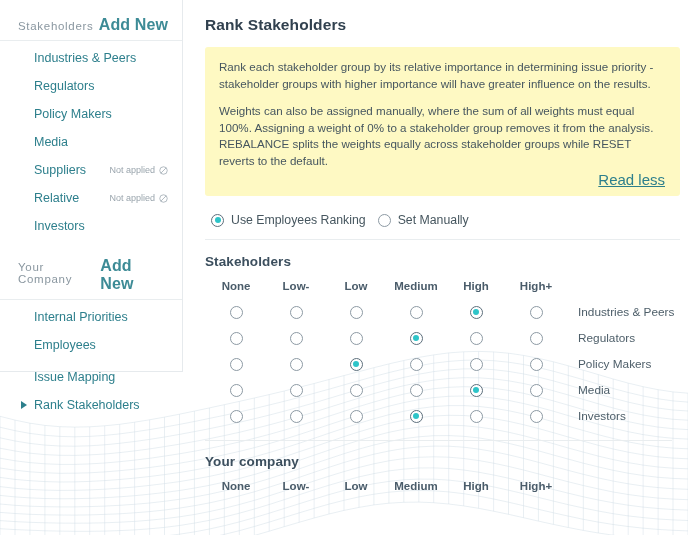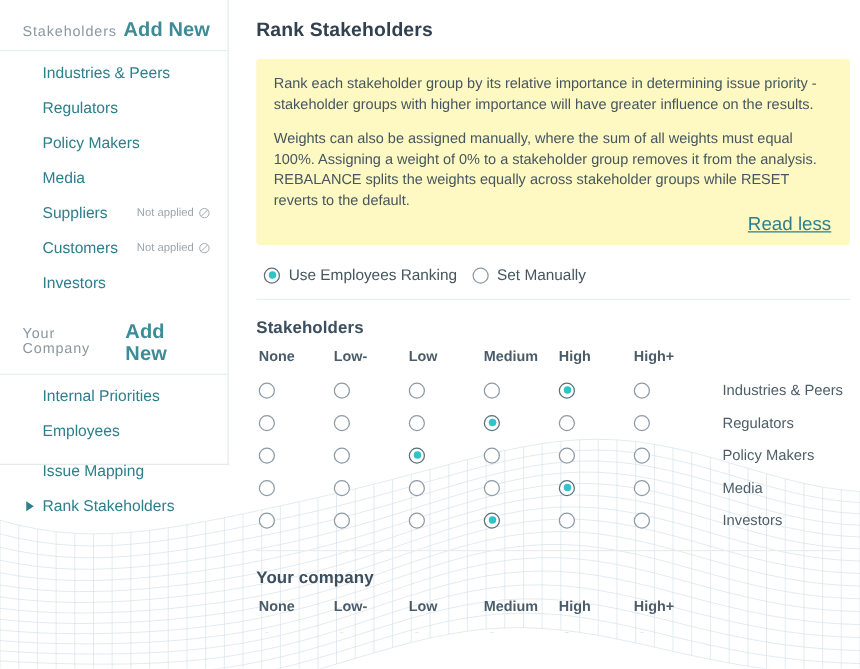--- a/index.html
+++ b/index.html
@@ -229,21 +229,21 @@
   }
 
   .grid-head {
     margin-bottom: 7px;
   }
 
   .col-cell {
     width: 60px;
     flex: 0 0 60px;
     display: flex;
-    justify-content: flex-start;
+    justify-content: center;
     padding-left: 2px;
   }
 
   .col-head-label {
     font-size: 11.5px;
     font-weight: 700;
     color: #4a5c6a;
     white-space: nowrap;
   }
 
@@ -297,21 +297,21 @@
           <span class="side-item-label">Suppliers</span>
           <span class="side-item-meta">
             <span>Not applied</span>
             <svg class="ban-icon" width="9" height="9" viewBox="0 0 12 12">
               <circle cx="6" cy="6" r="5" fill="none" stroke="#9aa5ad" stroke-width="1"></circle>
               <line x1="2.6" y1="9.4" x2="9.4" y2="2.6" stroke="#9aa5ad" stroke-width="1"></line>
             </svg>
           </span>
         </div>
         <div class="side-item">
-          <span class="side-item-label">Customers</span>
+          <span class="side-item-label">Relative</span>
           <span class="side-item-meta">
             <span>Not applied</span>
             <svg class="ban-icon" width="9" height="9" viewBox="0 0 12 12">
               <circle cx="6" cy="6" r="5" fill="none" stroke="#9aa5ad" stroke-width="1"></circle>
               <line x1="2.6" y1="9.4" x2="9.4" y2="2.6" stroke="#9aa5ad" stroke-width="1"></line>
             </svg>
           </span>
         </div>
         <div class="side-item">
           <span class="side-item-label">Investors</span>

